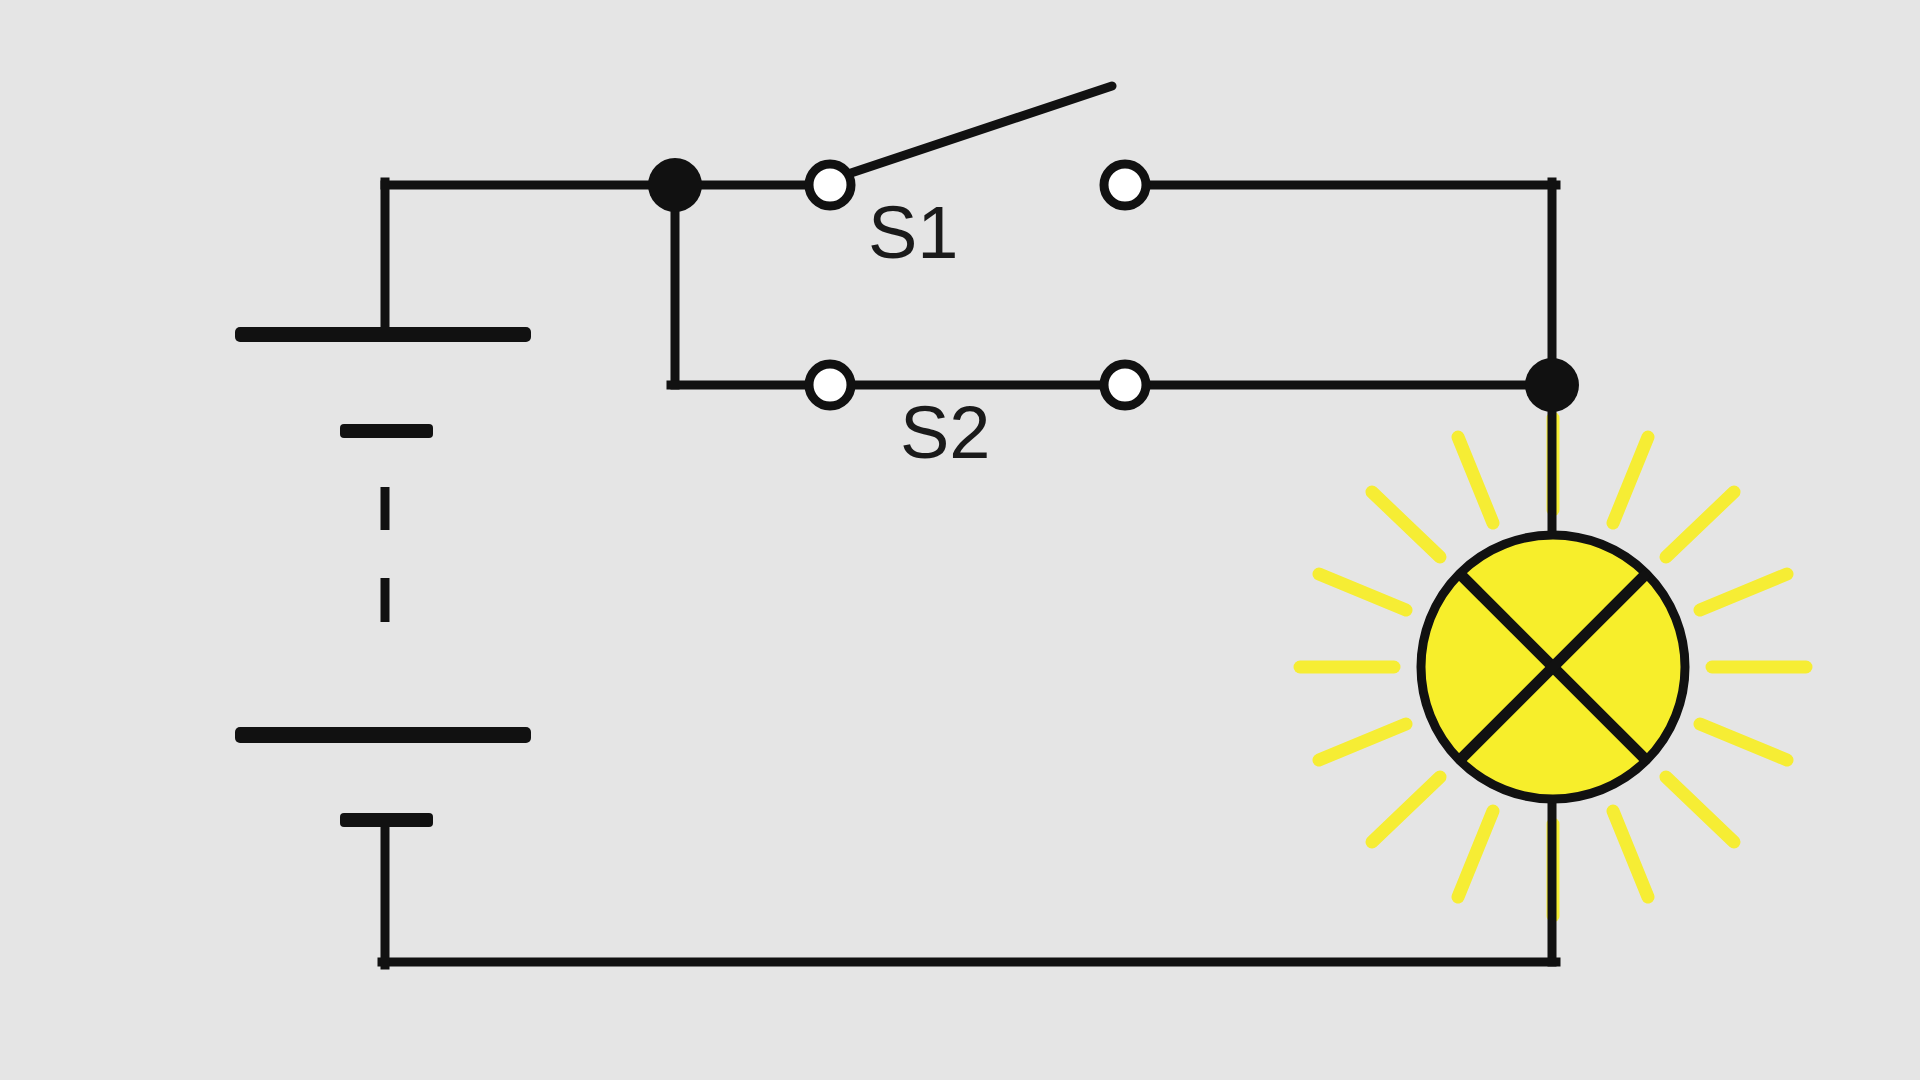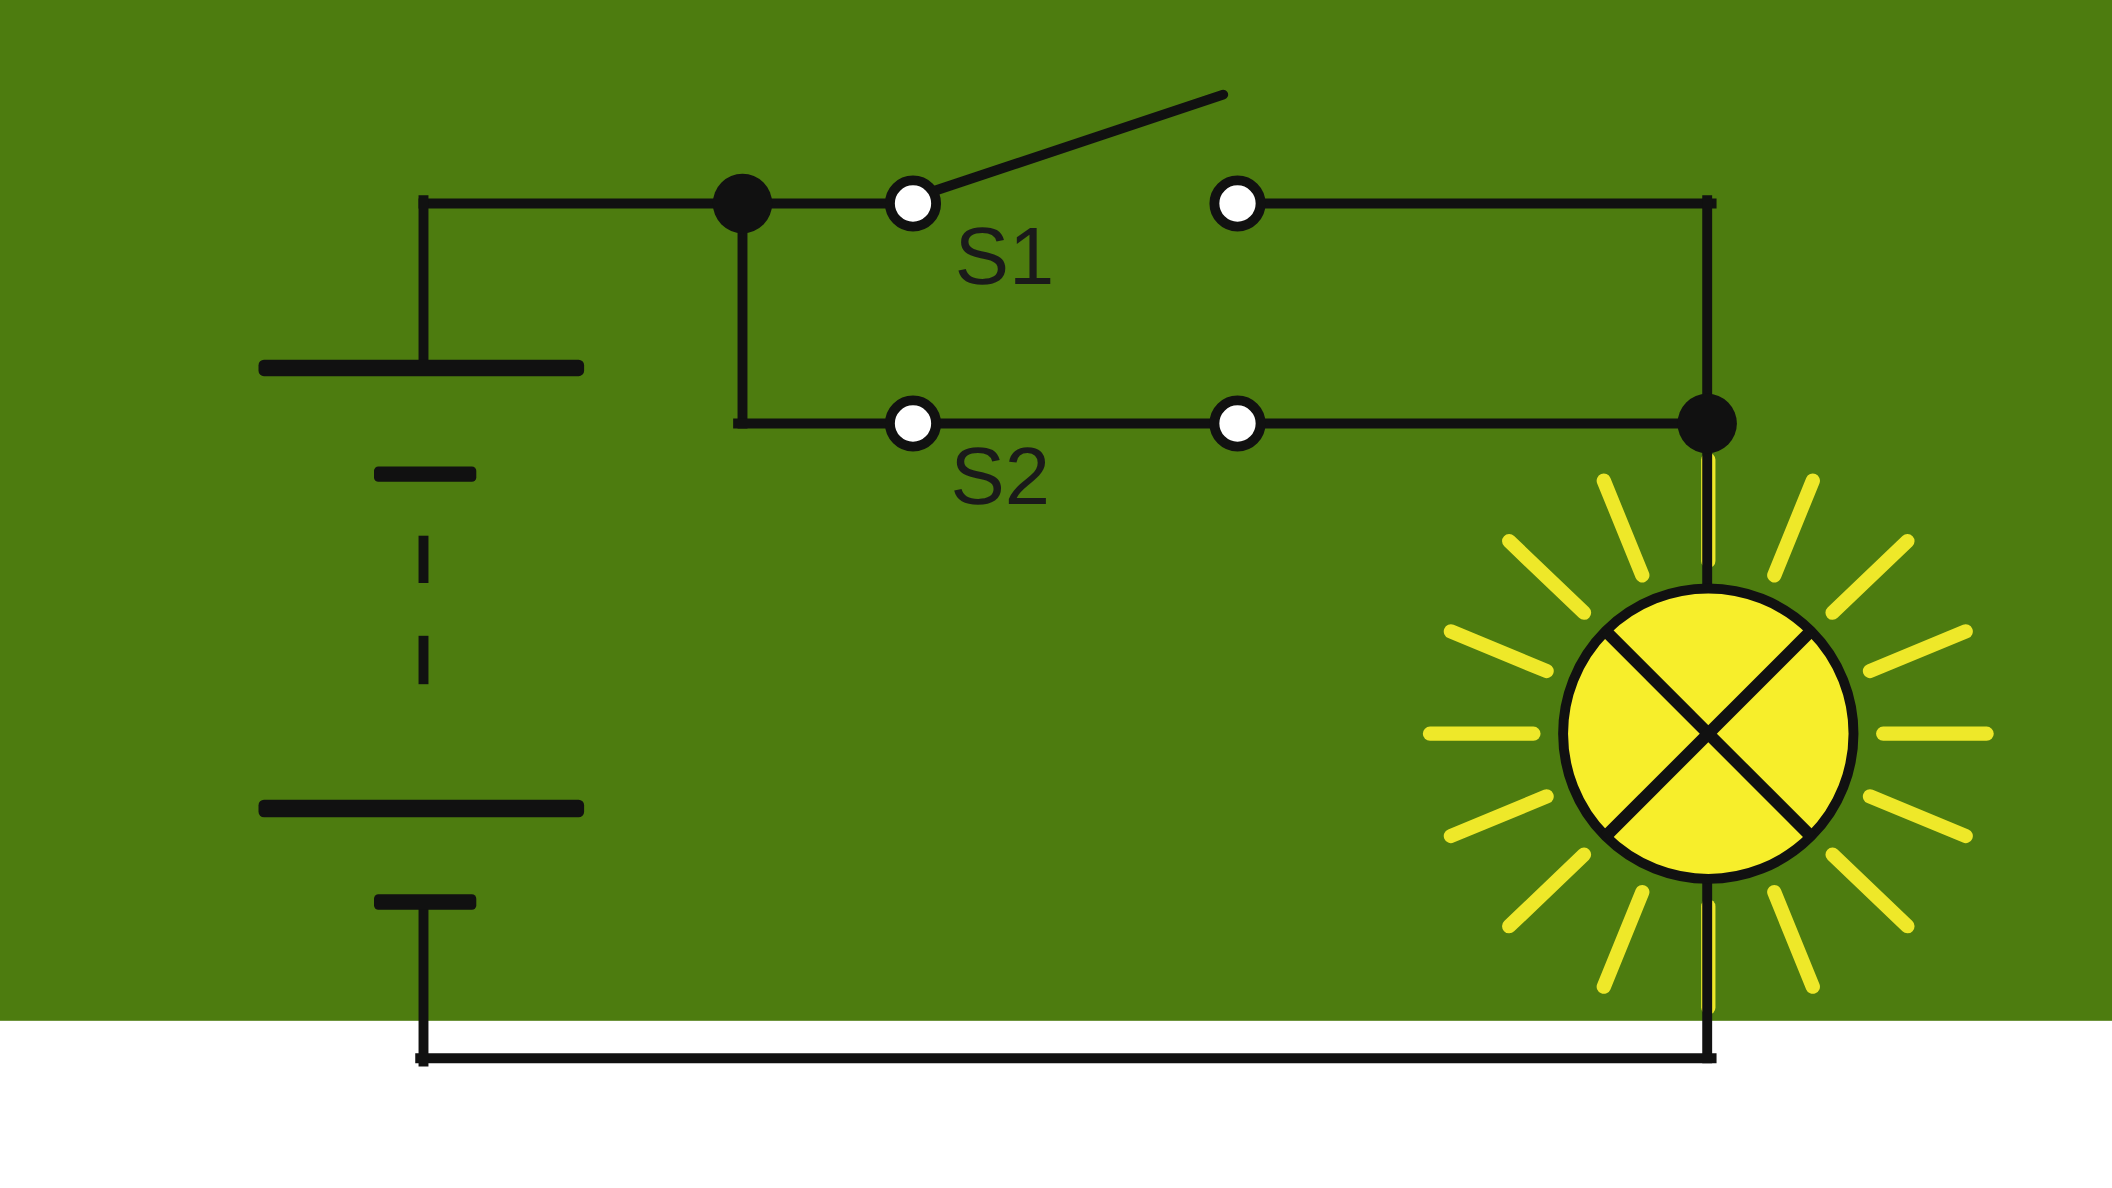--- a/index.html
+++ b/index.html
@@ -8,22 +8,22 @@
     padding: 0;
     background: #ffffff;
     width: 1920px;
     height: 1080px;
     overflow: hidden;
     font-family: "Liberation Sans", sans-serif;
   }
   #canvas {
     position: relative;
     width: 1920px;
-    height: 928px;
-    background: #4d7c0f;
+    height: 1080px;
+    background: #e5e5e5;
   }
   #circuit-svg {
     position: absolute;
     top: 0;
     left: 0;
     width: 1920px;
     height: 1080px;
     display: block;
   }
   .wire {
@@ -77,21 +77,21 @@
     font-family: "Liberation Sans", sans-serif;
     font-size: 74px;
     font-weight: 400;
     color: #1a1a1a;
     letter-spacing: 0px;
     line-height: 1;
     white-space: nowrap;
     user-select: none;
   }
   #label-s1 { left: 868px; top: 196px; }
-  #label-s2 { left: 864px; top: 396px; }
+  #label-s2 { left: 900px; top: 396px; }
 </style>
 </head>
 <body>
 
 <div id="canvas">
 
   <svg id="circuit-svg" viewBox="0 0 1920 1080" xmlns="http://www.w3.org/2000/svg">
 
     <g>
       <line class="ray" x1="1553" y1="510" x2="1553" y2="418"></line>

